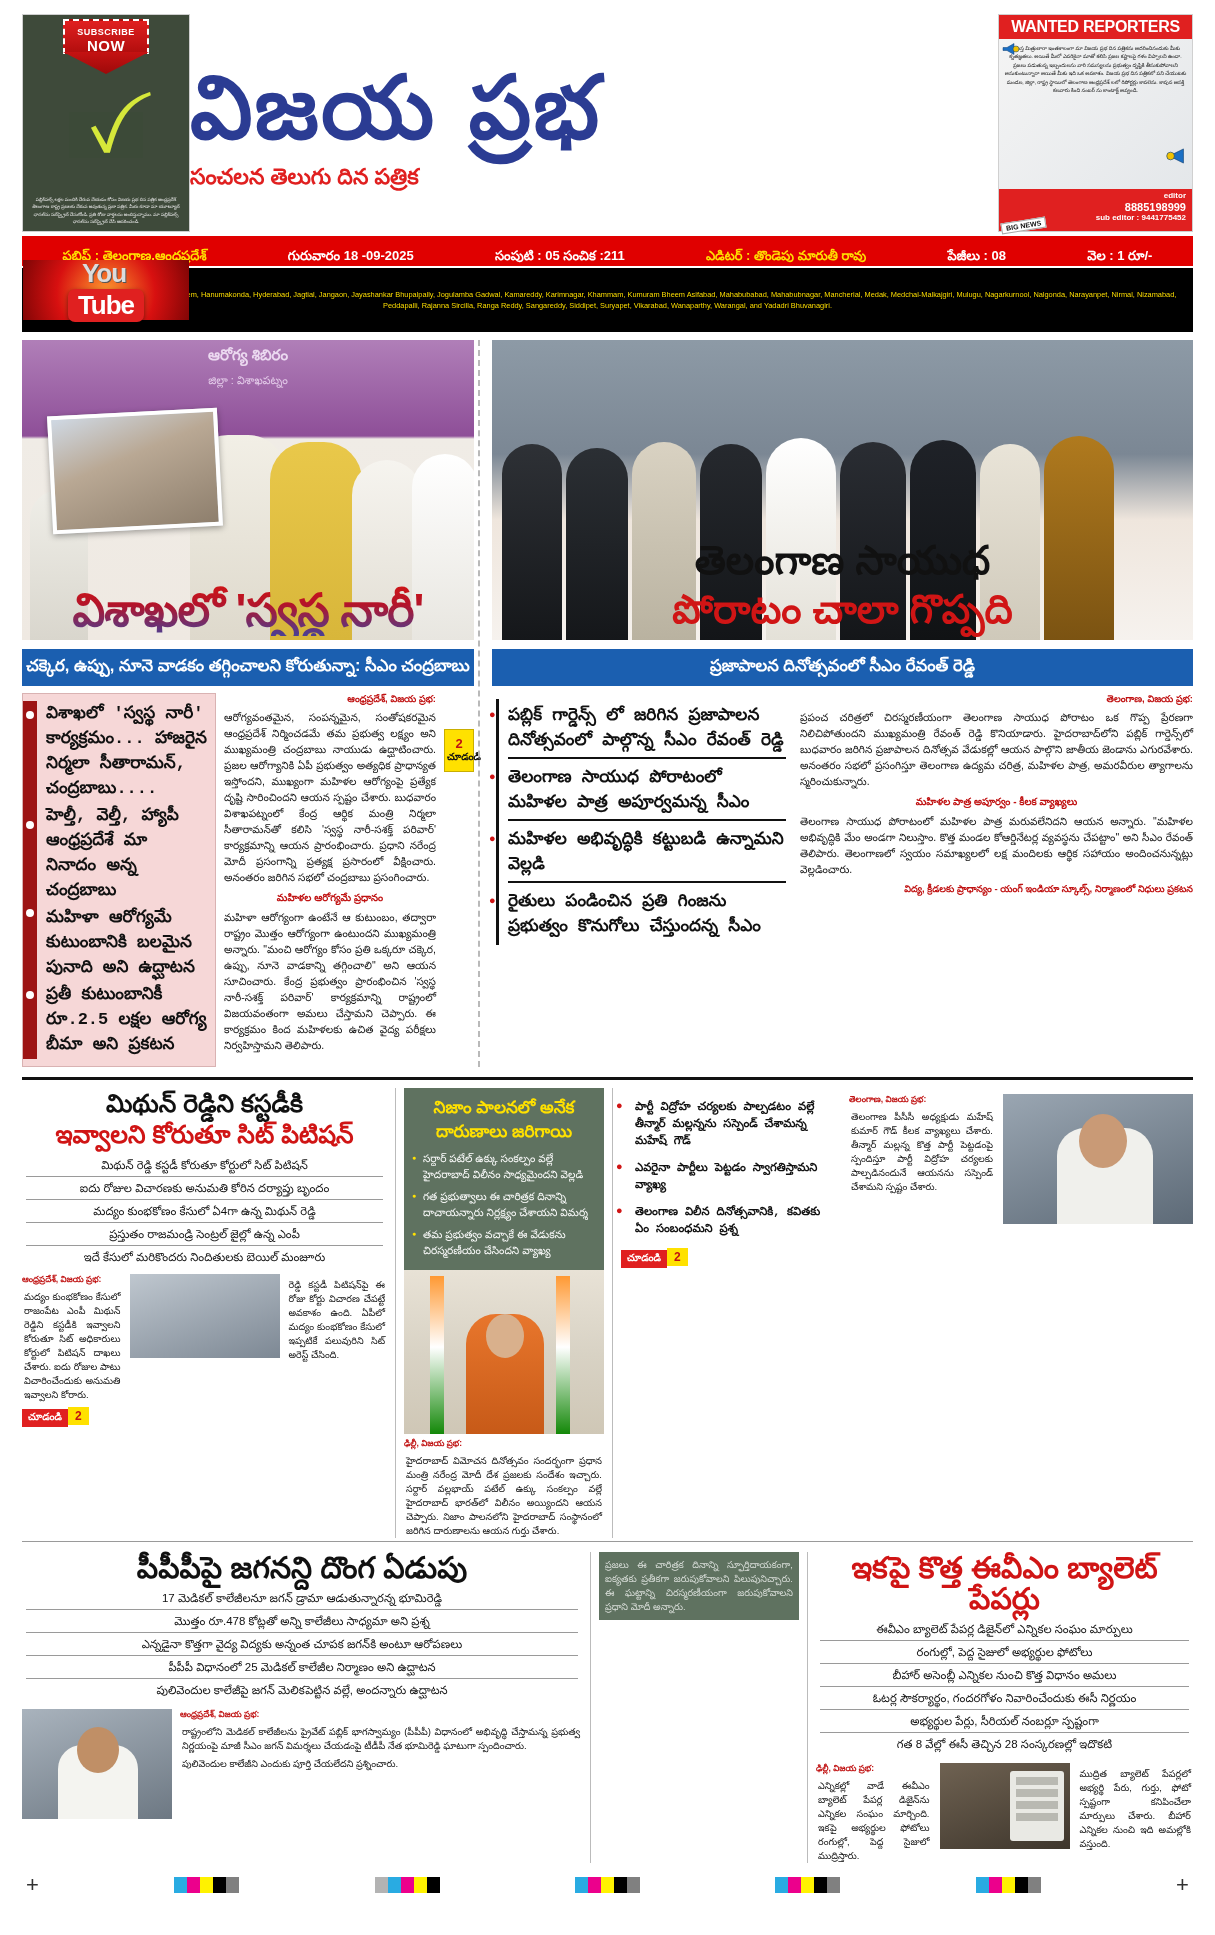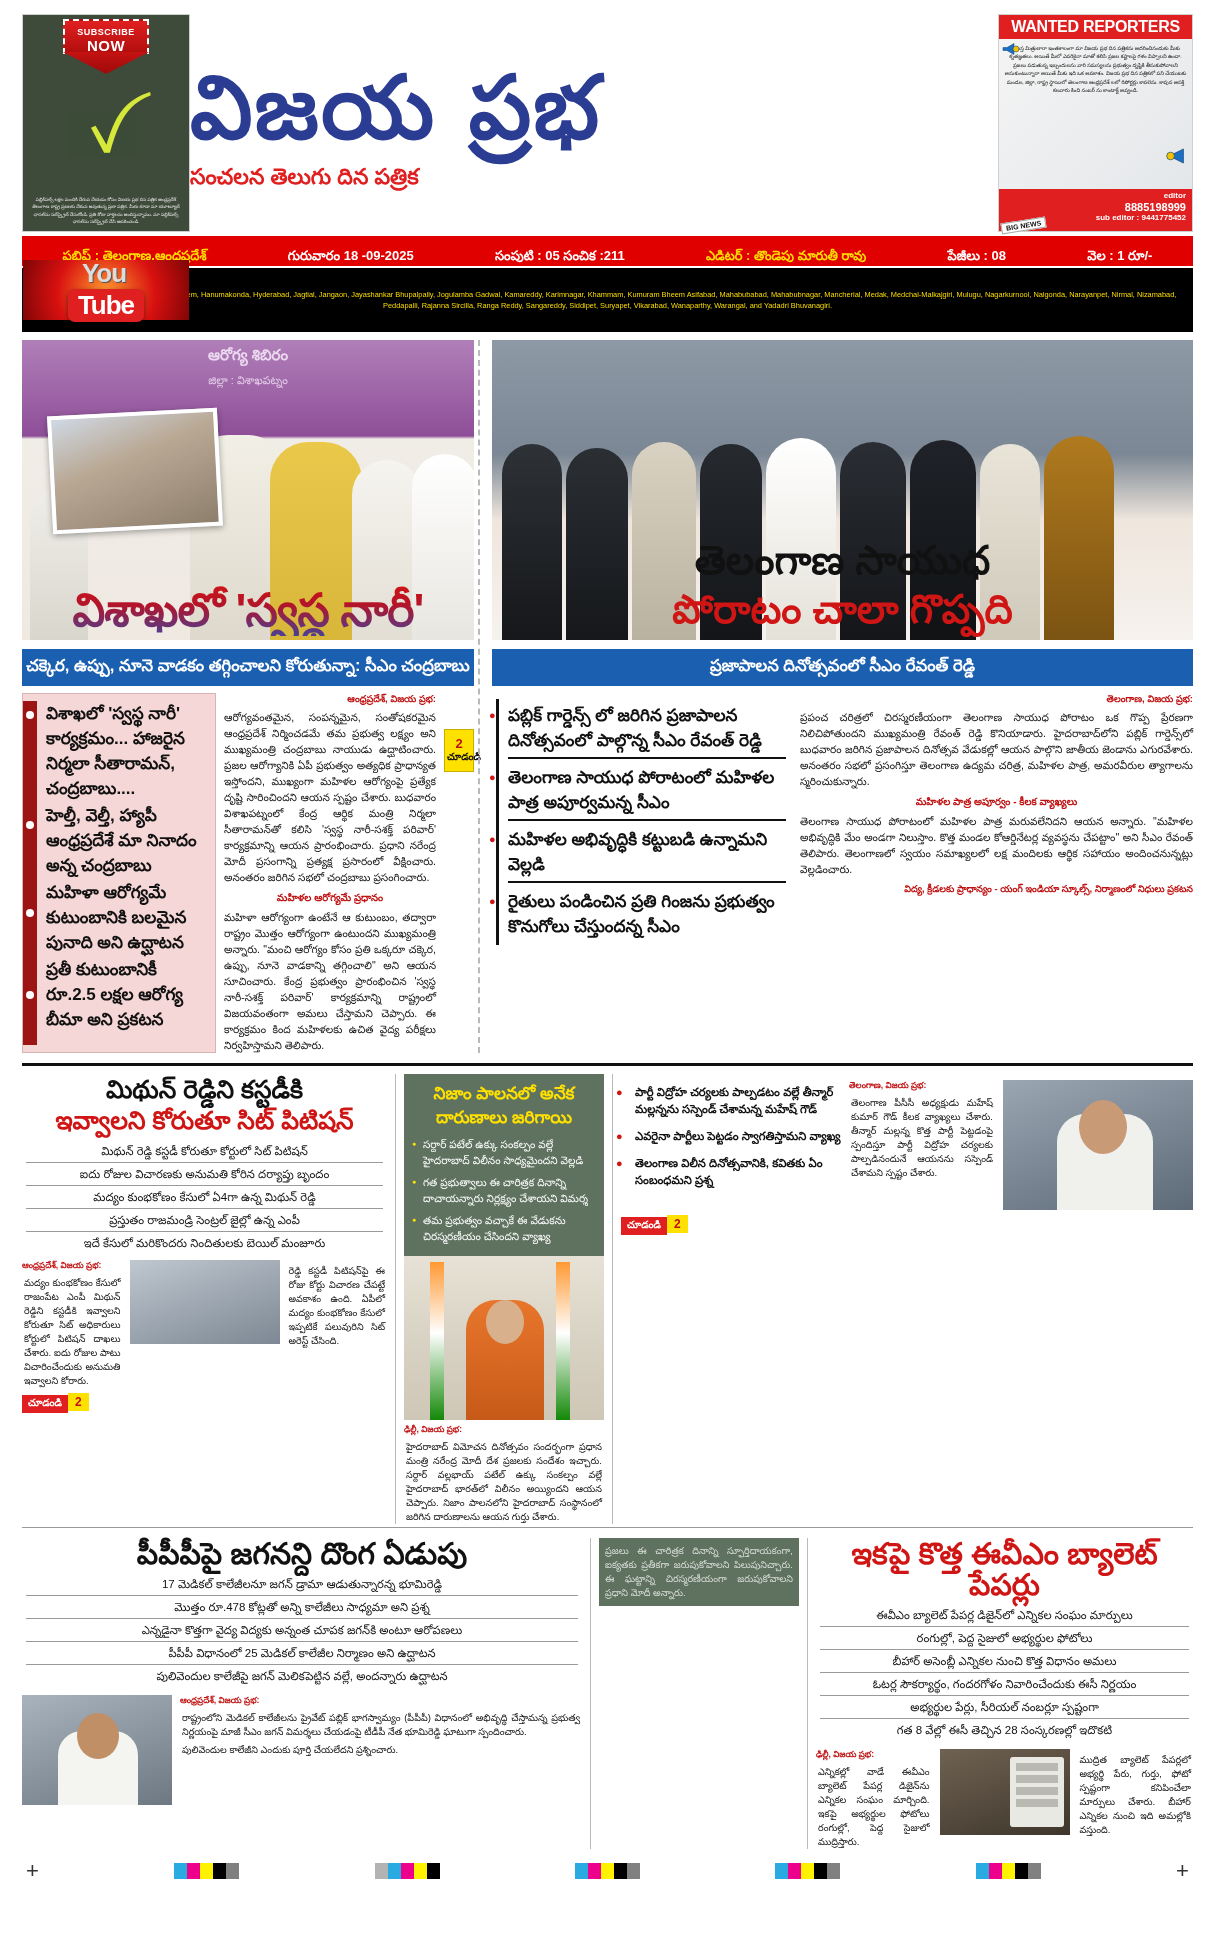--- a/index.html
+++ b/index.html
@@ -81,21 +81,21 @@
   .photo-b { height: 300px; background: linear-gradient(180deg,#8d9aa6 0%,#7b8794 38%,#efe6dd 60%,#f6f2ee 100%); }
   .hl-b1 { position:absolute; left:0; right:0; bottom:58px; text-align:center; font-weight:bold; font-size: 40px; line-height:44px; color:#111; }
   .hl-b2 { position:absolute; left:0; right:0; bottom:8px; text-align:center; font-weight:bold; font-size: 40px; line-height:46px; color:#d01515; }
 
   .subbar { background:#1b5fb0; color:#fff; font-size: 16.5px; font-weight:bold; text-align:center; padding: 7px 4px; margin-top: 9px; }
 
   .story-row { display:flex; gap: 8px; margin-top: 7px; }
   .bullets { background:#f6d7d7; border:1px solid #d9b2b2; padding: 7px 8px 7px 0; display:flex; }
   .bullets .spine { width: 14px; background:#9d1414; margin-right: 9px; flex: 0 0 14px; position: relative; }
   .bullets .spine i { position:absolute; left:3px; width:8px; height:8px; border-radius:50%; background:#fff; }
-  .bullets ul { list-style:none; }
+  .bullets ul { list-style:none;font-family:Liberation Mono, monospace; }
   .bullets li { font-size: 17px; line-height: 25px; color:#111; font-weight:bold; margin-bottom: 2px; }
   .body-col { flex:1; }
   .body-col .kicker { color:#c01212; font-size: 9.5px; font-weight:bold; text-align:right; margin-bottom:2px; }
   .body-col p { font-size: 10.5px; line-height: 16px; color:#111; text-align:justify; }
   .body-col .subhead { color:#c01212; font-size: 10px; font-weight:bold; text-align:center; margin: 7px 0 3px; }
   .jump { width: 30px; background:#ffe100; border:1px solid #c9ae00; text-align:center; font-size: 10px;
           font-weight:bold; color:#111; padding: 6px 2px; align-self:flex-start; margin-top: 36px; }
   .jump .num { color:#c01212; font-size:13px; display:block; }
 
   .bullets2 { padding: 6px 6px 6px 4px; }

